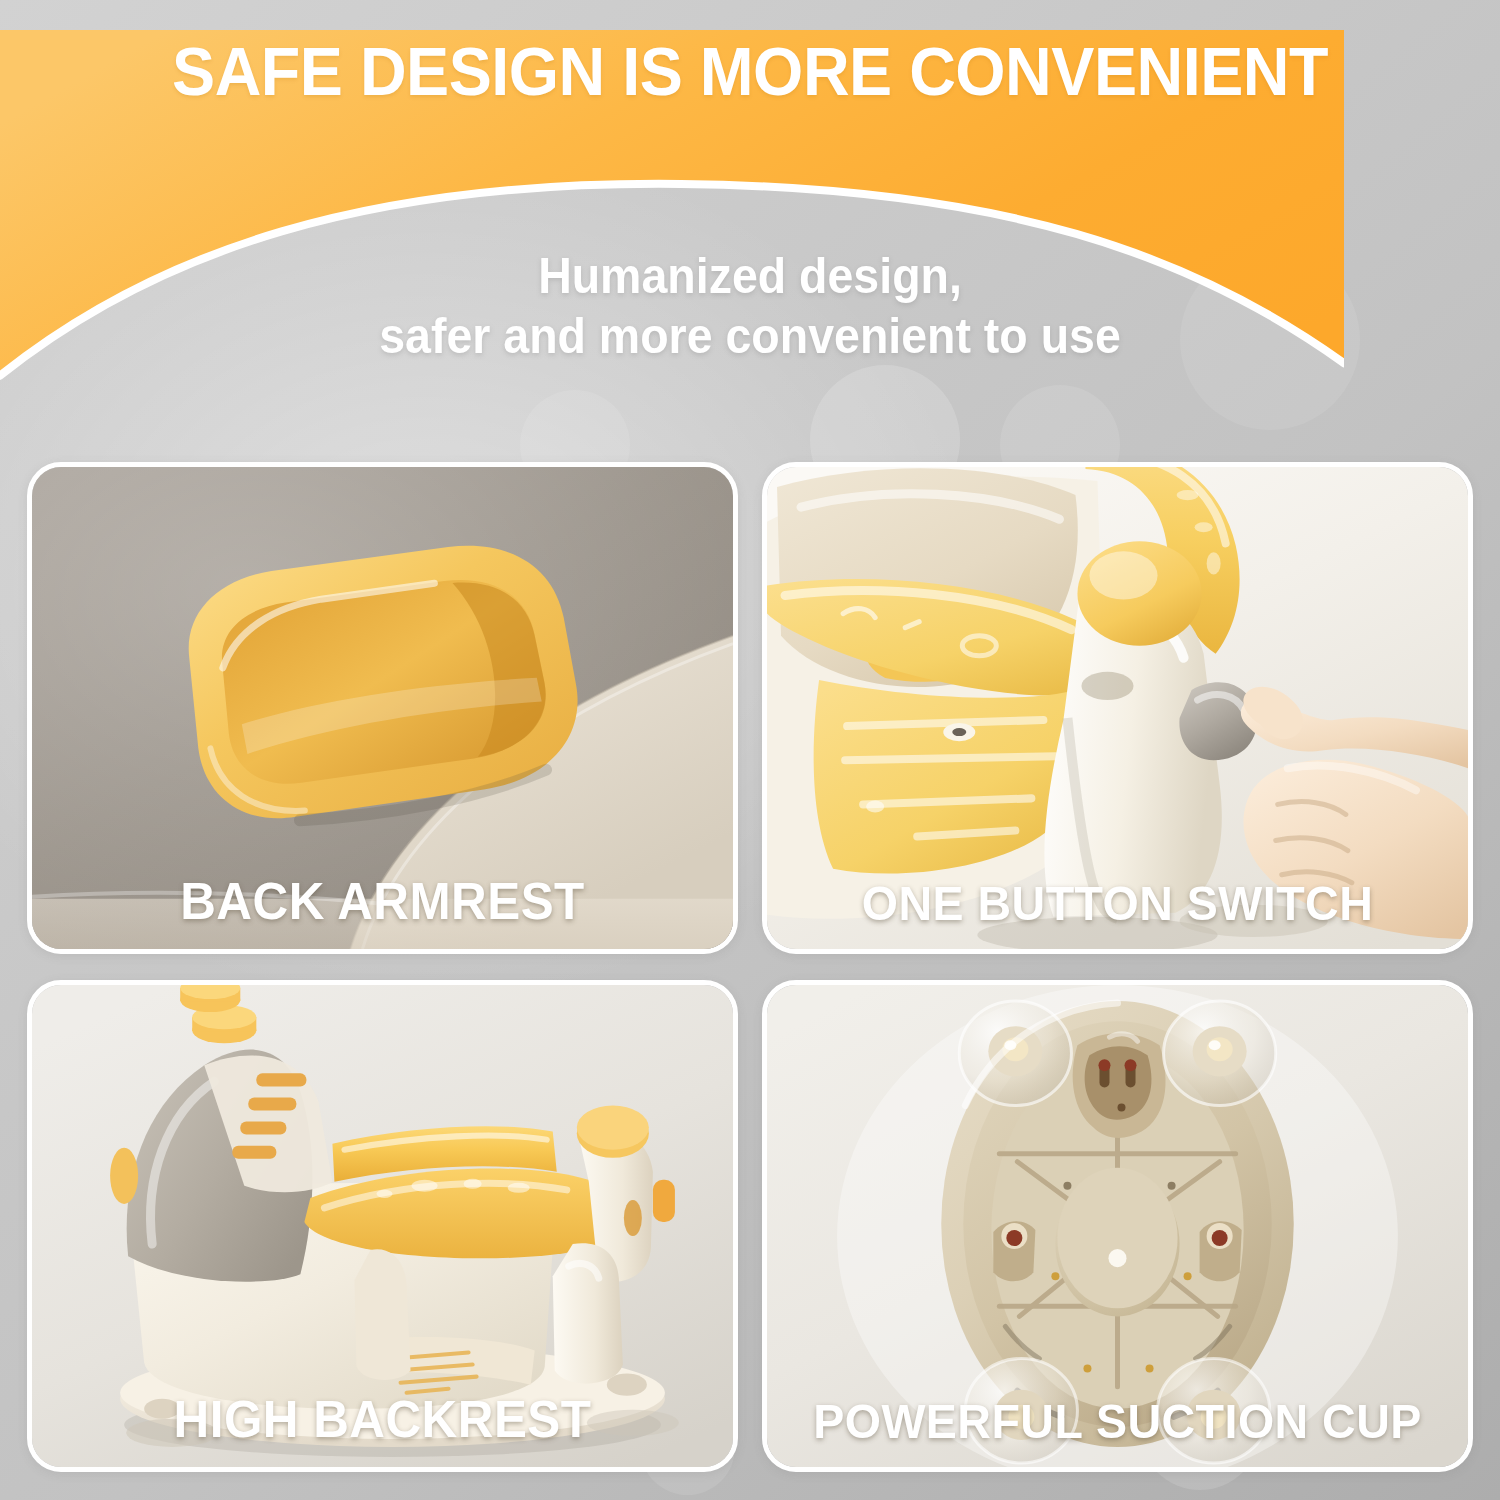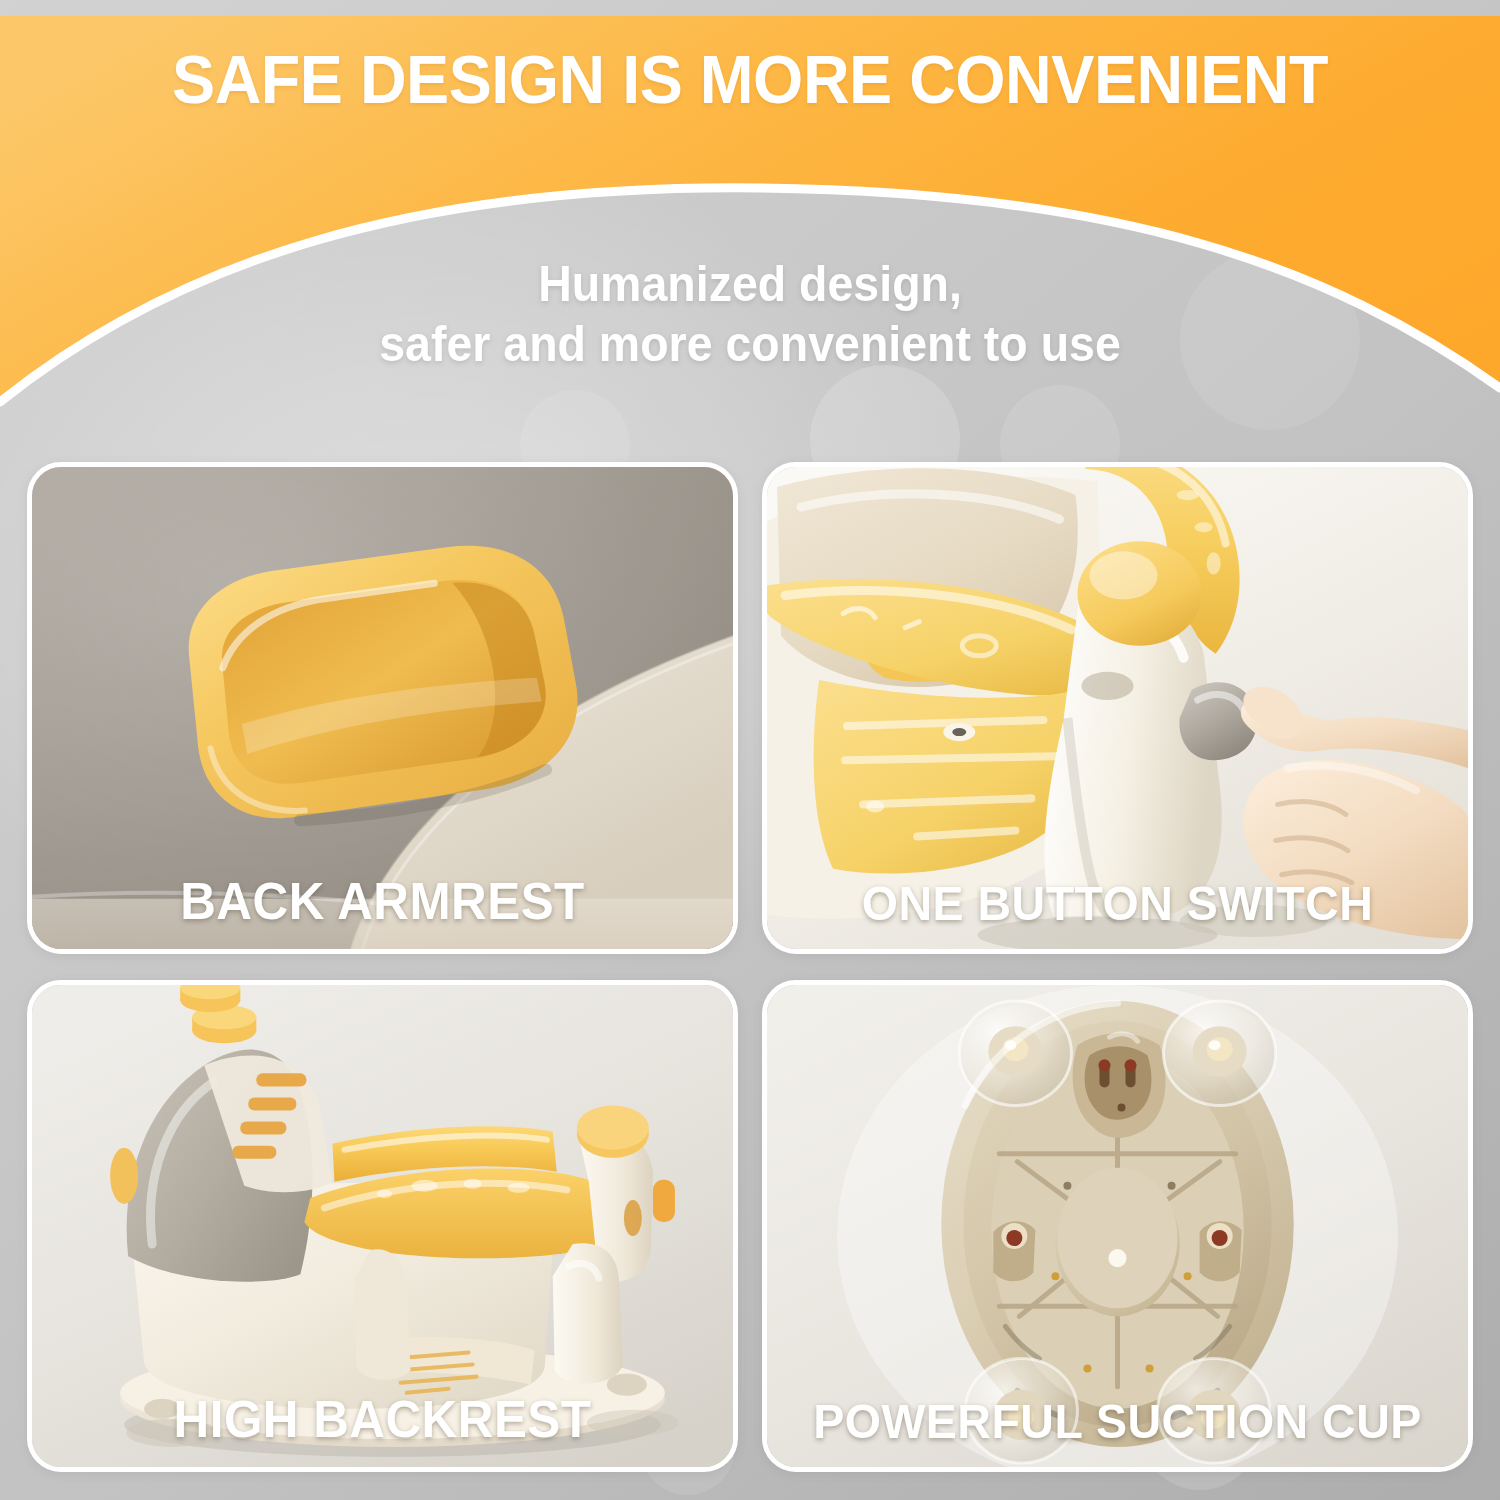--- a/index.html
+++ b/index.html
@@ -22,21 +22,21 @@
   
   .bubble { position:absolute; border-radius:50%; background:rgba(255,255,255,0.17); pointer-events:none; }
   .b1 { width:150px; height:150px; left:810px; top:365px; }
   .b2 { width:120px; height:120px; left:1000px; top:385px; background:rgba(255,255,255,0.11); }
   .b3 { width:110px; height:110px; left:520px; top:390px; background:rgba(255,255,255,0.10); }
   .b4 { width:180px; height:180px; left:1180px; top:250px; background:rgba(255,255,255,0.09); }
   .b5 { width:120px; height:120px; left:1140px; top:1370px; background:rgba(255,255,255,0.13); }
   .b6 { width:95px;  height:95px;  left:640px;  top:1400px; background:rgba(255,255,255,0.10); }
 
   
-  .header-wrap { position:absolute; left:0; top:16px; width:1500px; height:420px; }
+  .header-wrap { position:absolute; left:0; top:8px; width:1344px; height:420px; }
   .header-svg  { position:absolute; left:0; top:0; }
 
   .header-title {
     position:absolute;
     left:0; top:24px; width:1500px;
     text-align:center;
     color:#ffffff;
     font-size:68px;
     font-weight:bold;
     letter-spacing:-0.5px;

